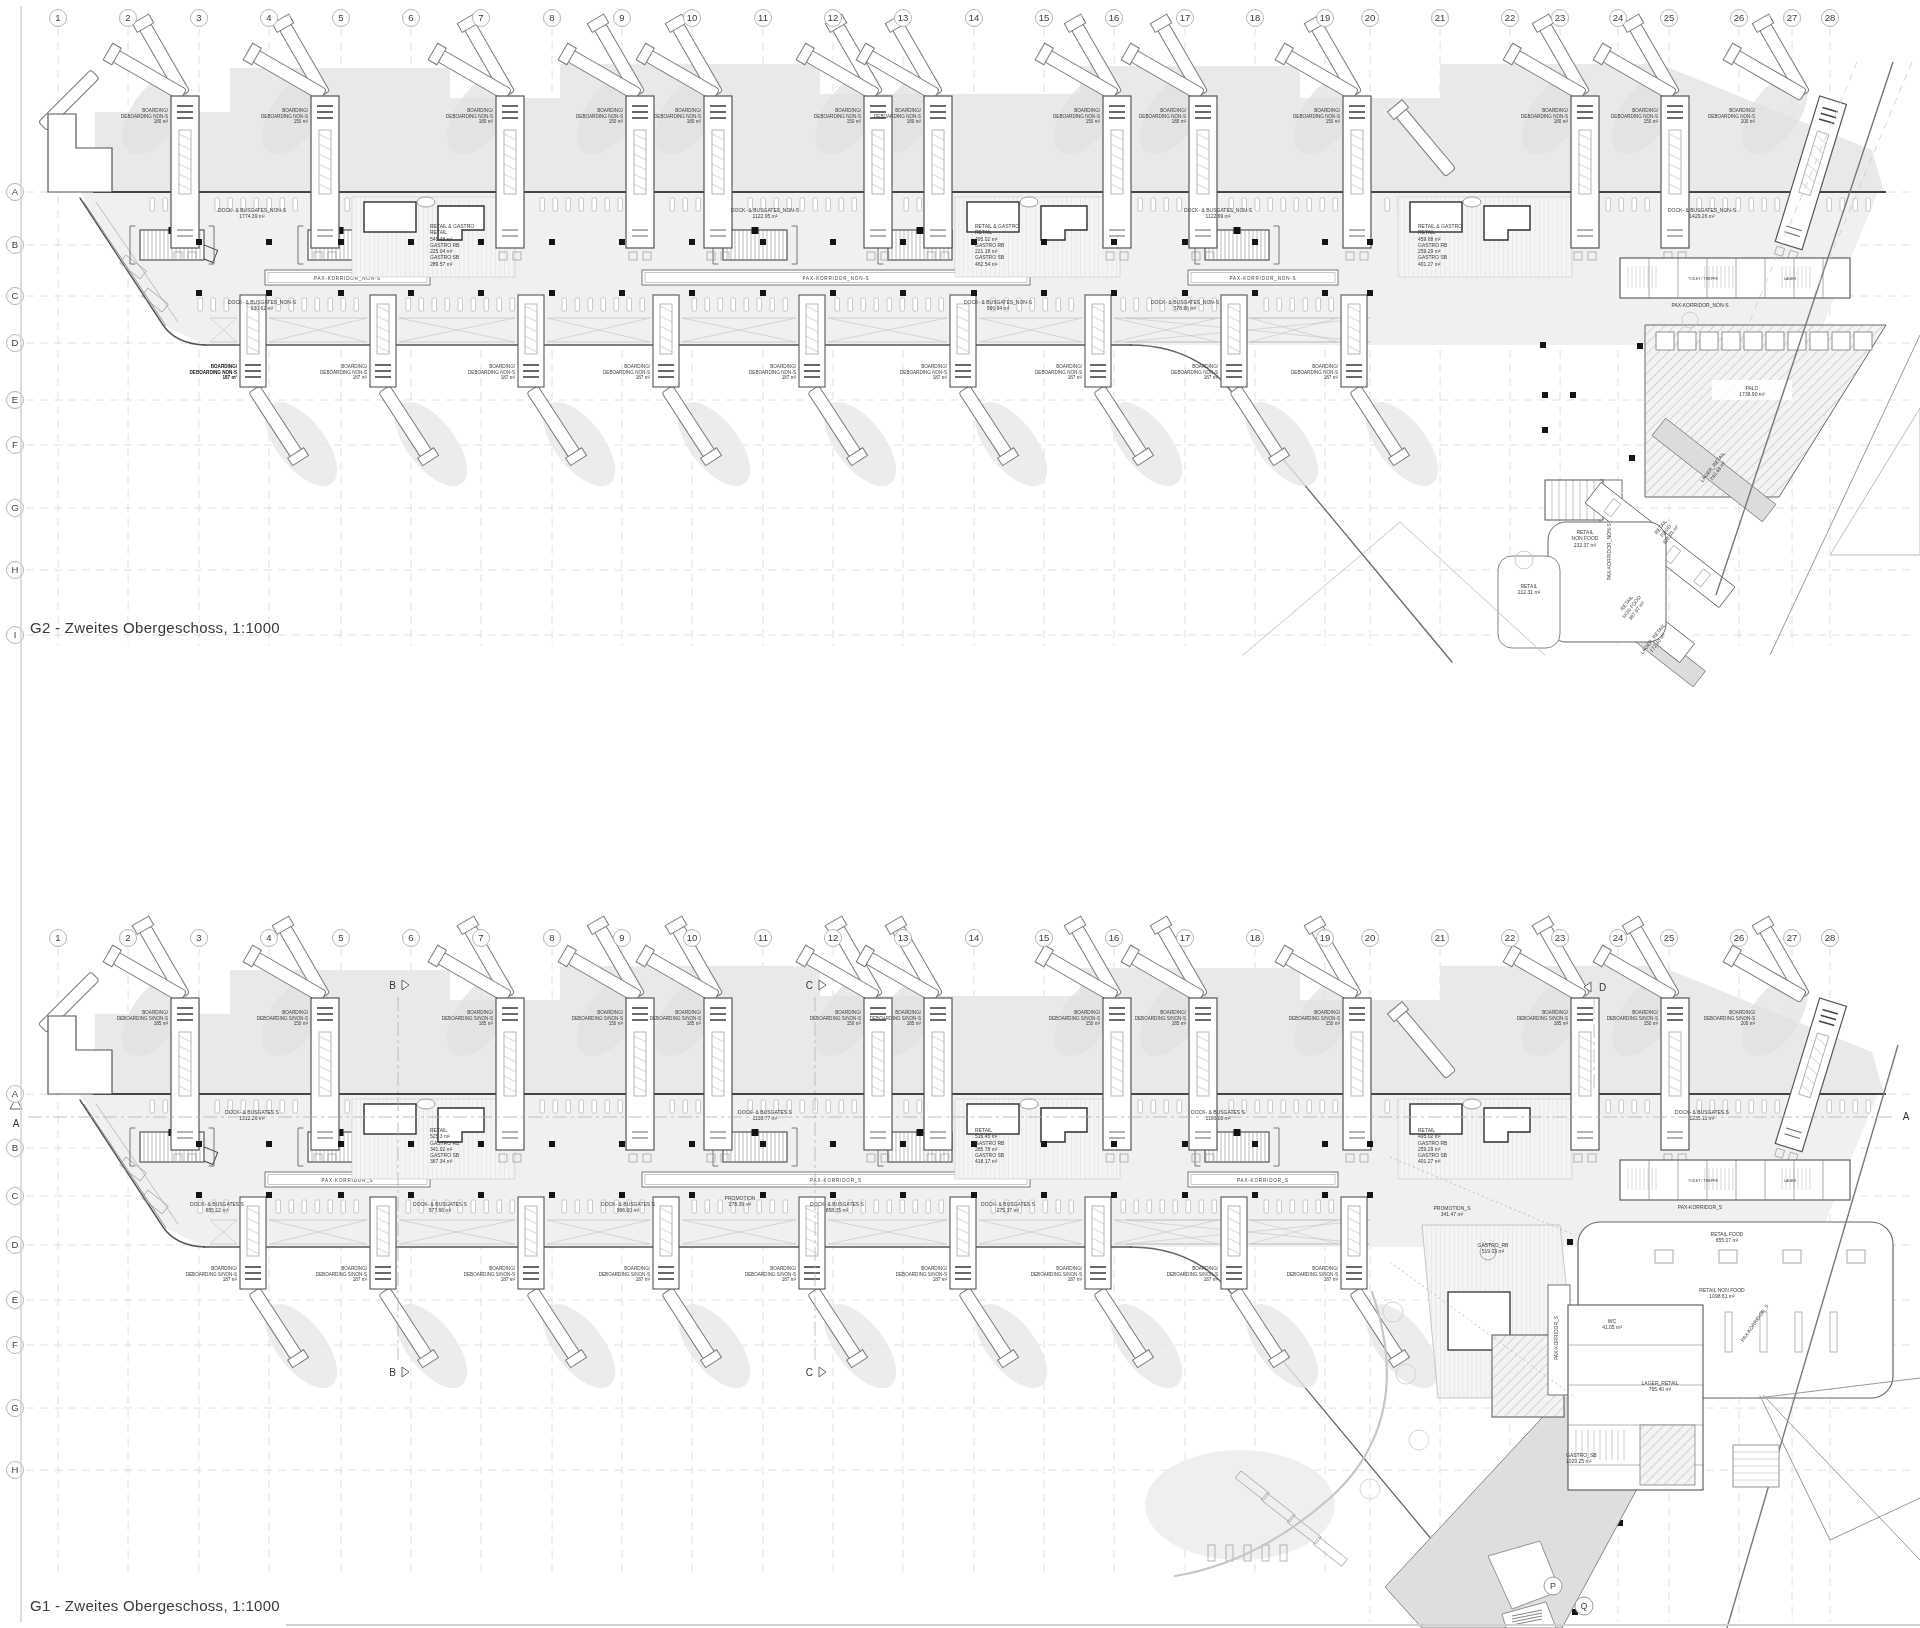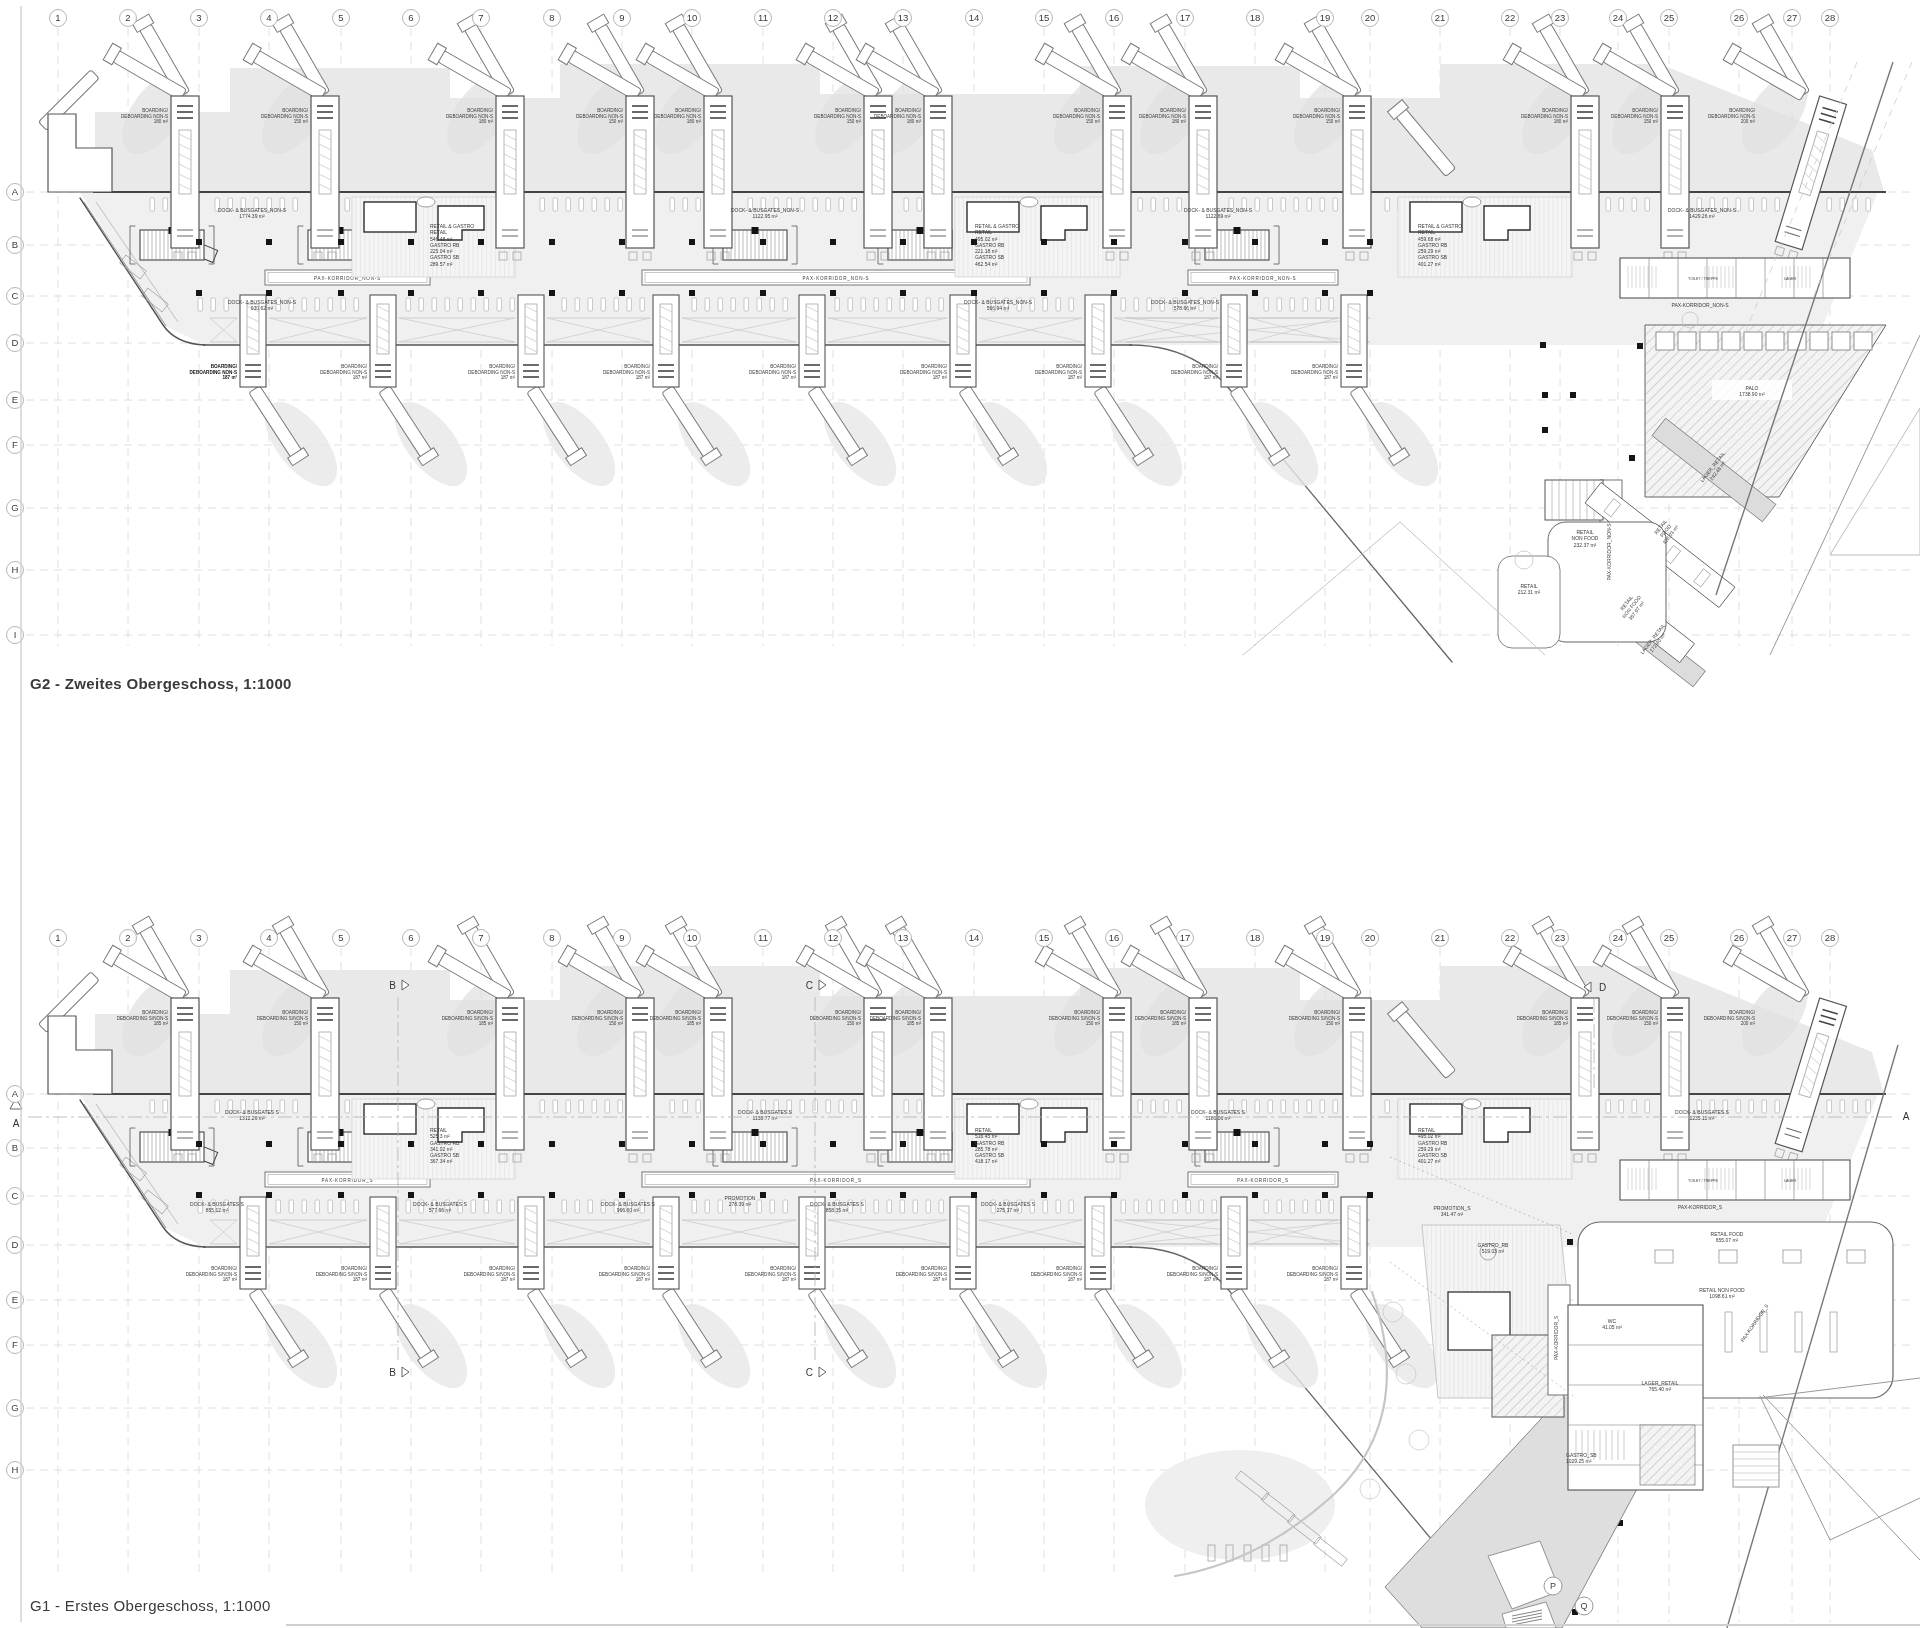--- a/index.html
+++ b/index.html
@@ -1,20 +1,20 @@
 <!DOCTYPE html>
 <html><head>
 <meta charset="utf-8">
 <style>
   html,body{margin:0;padding:0;background:#ffffff;}
   #sheet{position:relative;width:1920px;height:1628px;background:#ffffff;overflow:hidden;
          font-family:"Liberation Sans", sans-serif;}
   #drawing{position:absolute;left:0;top:0;}
   .plan-title{position:absolute;font-size:15px;color:#3a3a3a;letter-spacing:0.3px;}
-  #title-g2{left:30px;top:675px;font-weight:bold;}
+  #title-g2{left:30px;top:619px;}
   #title-g1{left:30px;top:1597px;}
 </style>
 </head>
 <body>
 
 <div id="sheet">
   <svg id="drawing" width="1920" height="1628" viewBox="0 0 1920 1628">
       <defs>
         <pattern id="hx" width="7" height="7" patternUnits="userSpaceOnUse" patternTransform="rotate(45)">
           <rect width="7" height="7" fill="#f3f3f3"></rect>
@@ -2314,14 +2314,14 @@
           <circle cx="15" cy="1470" r="8.5" fill="#fff" stroke="#adadad" stroke-width="0.9"></circle>
           <text x="15" y="1473.4" font-size="9.5" fill="#3a3a3a" text-anchor="middle" font-family="Liberation Sans, sans-serif"><tspan x="15" dy="0">H</tspan></text>
         </g>
       </g>
       <g>
         <line x1="21" y1="6" x2="21" y2="1622" stroke="#cfcfcf" stroke-width="1.4"></line>
         <line x1="286" y1="1625" x2="1920" y2="1625" stroke="#cfcfcf" stroke-width="1.8"></line>
       </g>
     </svg>
   <div class="plan-title" id="title-g2">G2 - Zweites Obergeschoss, 1:1000</div>
-  <div class="plan-title" id="title-g1">G1 - Erstes Obergeschoss, 1:1000</div>
+  <div class="plan-title" id="title-g1">G1 - Zweites Obergeschoss, 1:1000</div>
 </div>
 
 </body></html>

